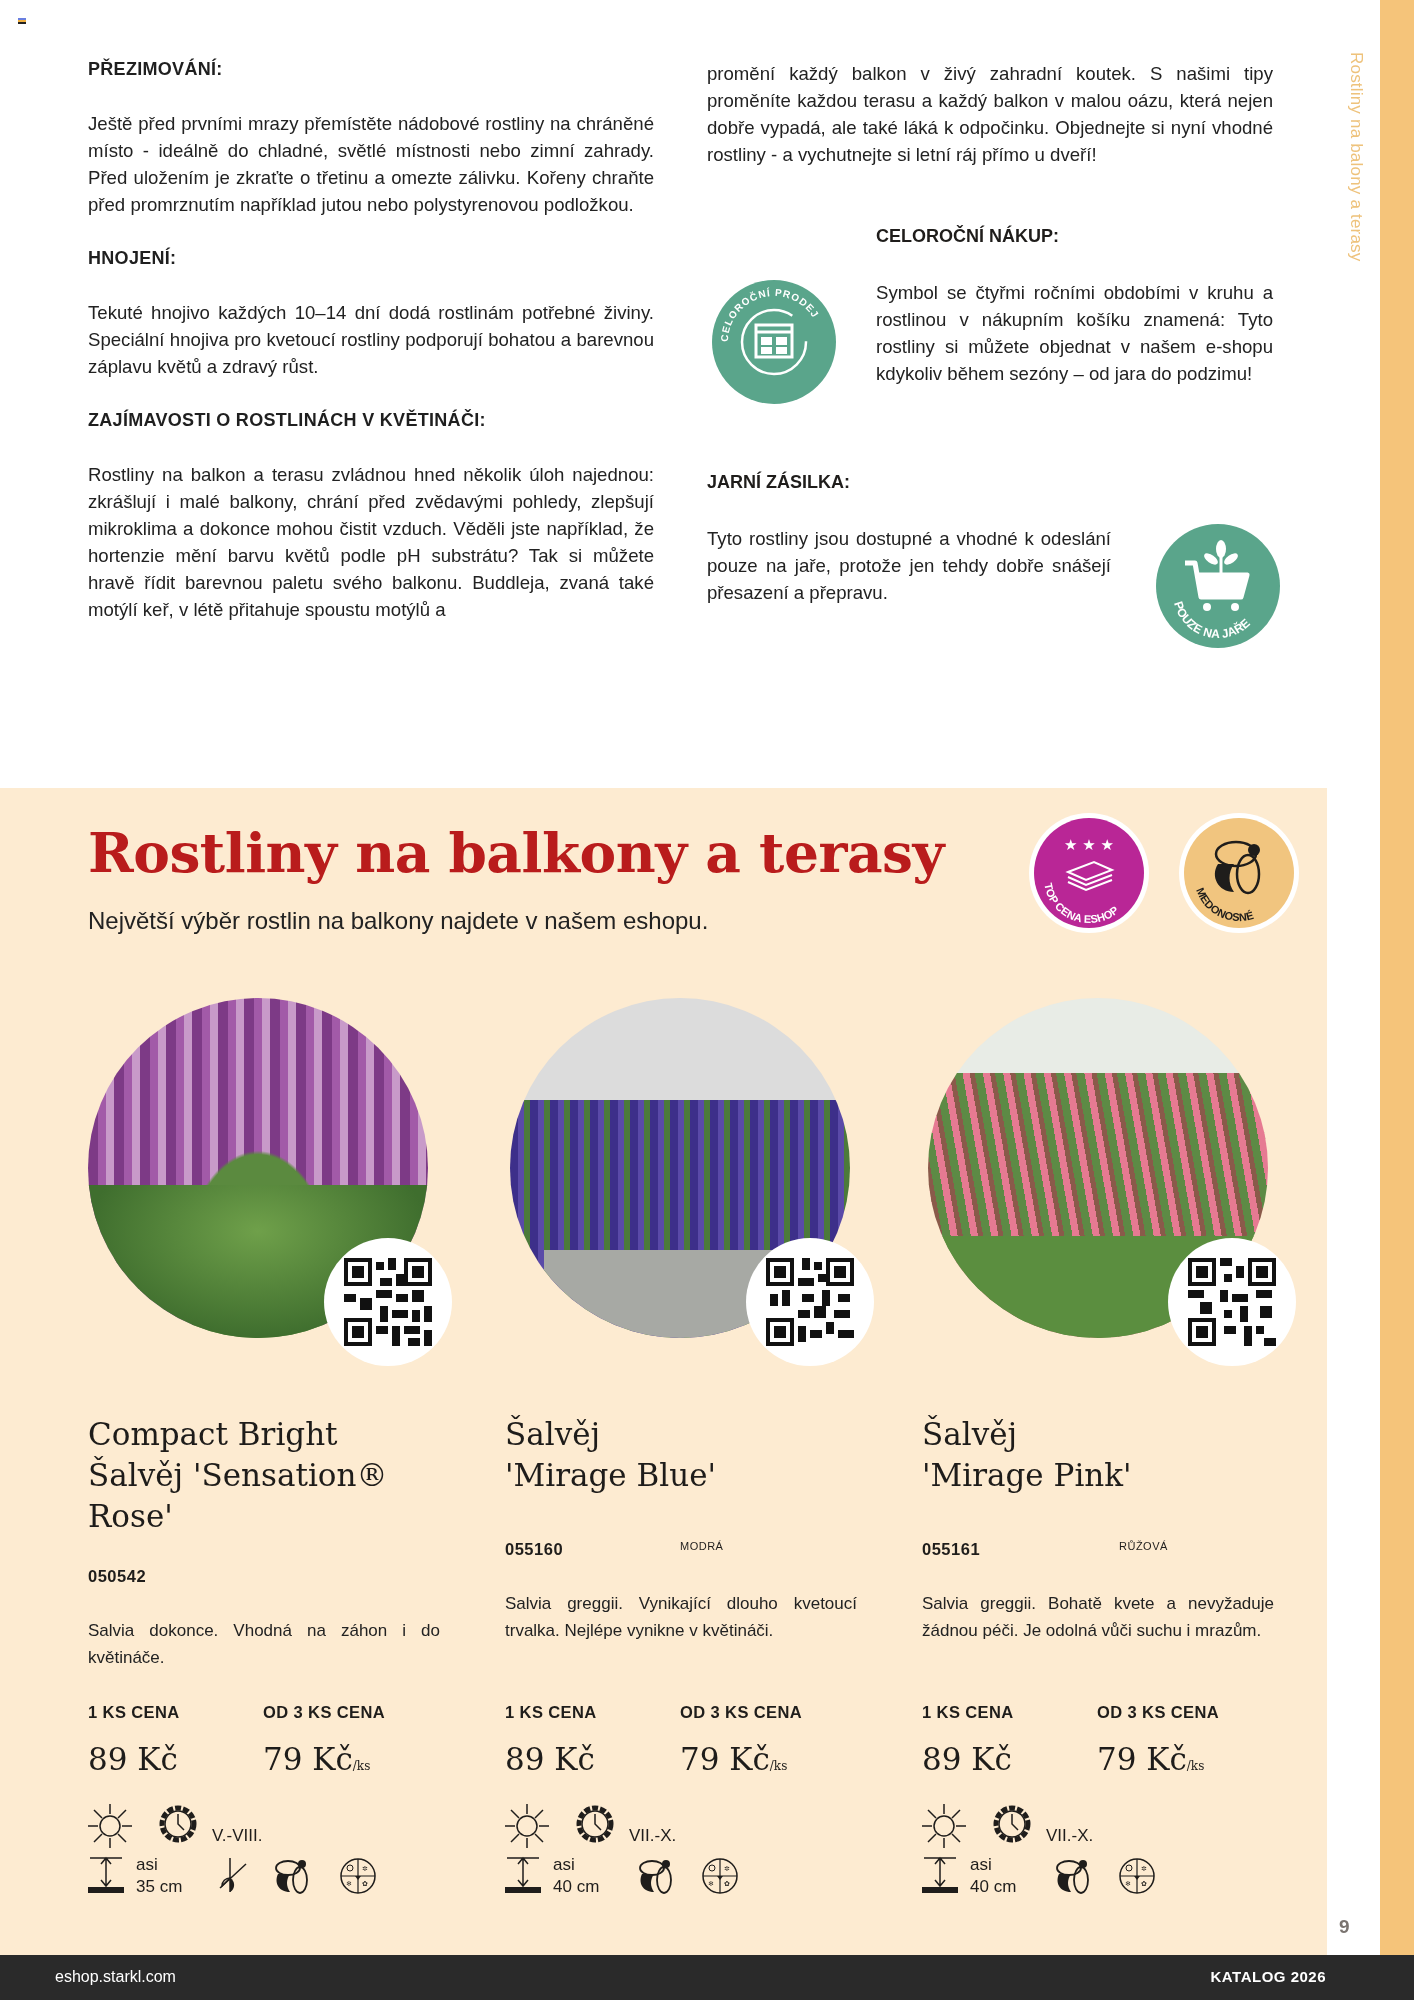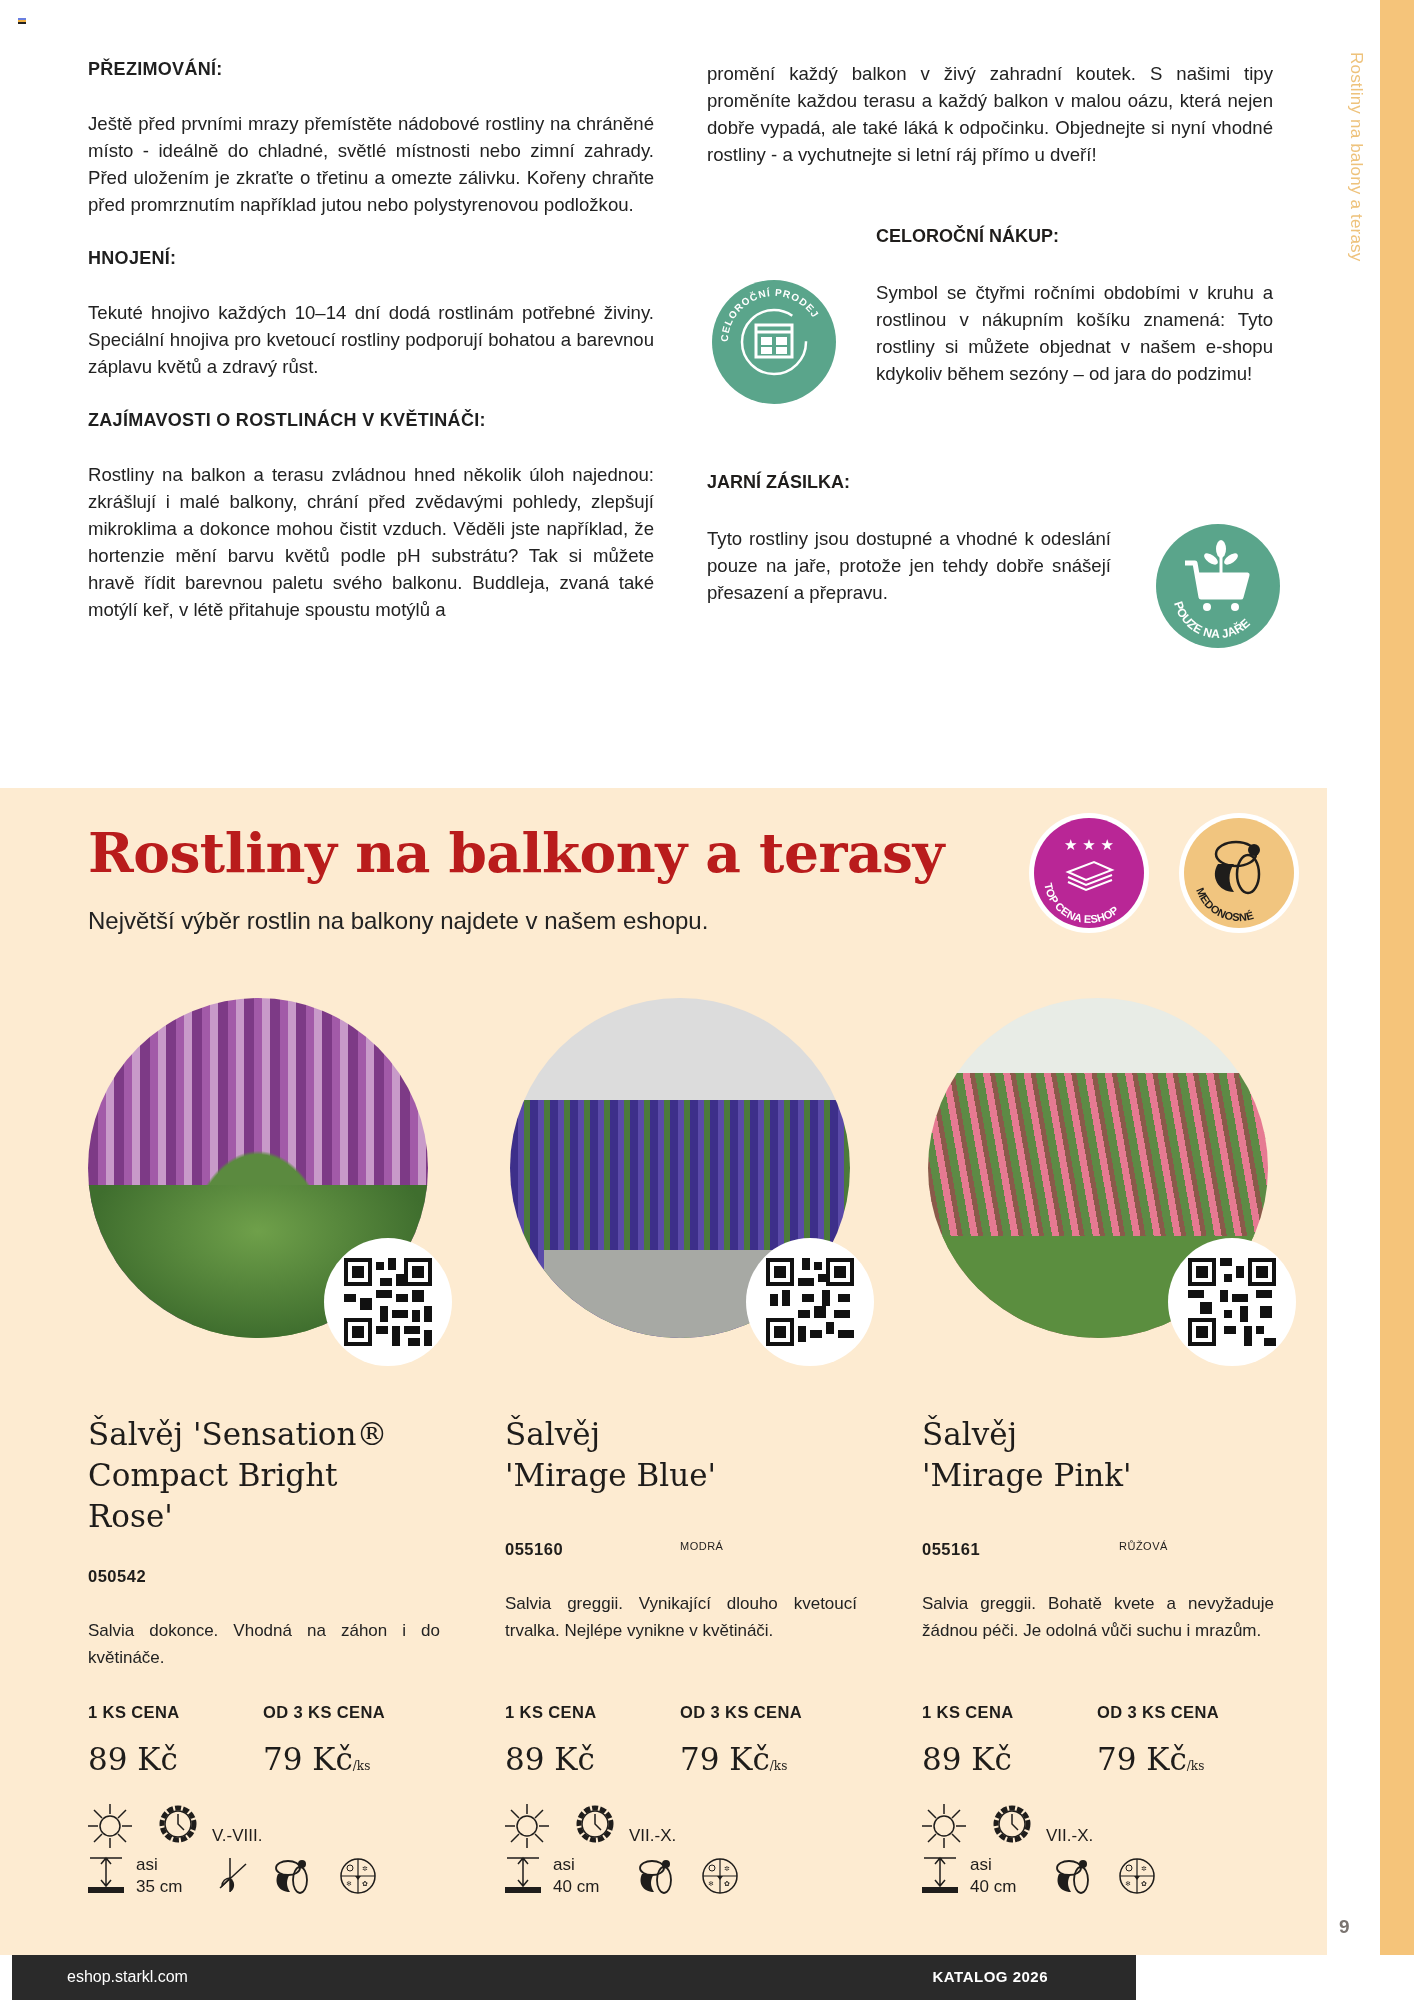--- a/index.html
+++ b/index.html
@@ -45,21 +45,21 @@
   .pcode { position: absolute; font-size: 16.5px; font-weight: bold; font-family: "Liberation Sans", sans-serif; letter-spacing: 0.5px; }
   .pcolor { position: absolute; font-size: 11px; font-family: "Liberation Sans", sans-serif; letter-spacing: 0.5px; }
   .pdesc { position: absolute; width: 352px; font-size: 17px; line-height: 27px; text-align: justify; font-family: "Liberation Sans", sans-serif; color: #222; }
   .plabel { position: absolute; font-size: 16.5px; font-weight: bold; font-family: "Liberation Sans", sans-serif; letter-spacing: 0.4px; }
   .pprice { position: absolute; font-family: "DejaVu Serif", "Liberation Serif", serif; font-size: 31px; color: #1e1c1a; }
   .pprice small { font-size: 12px; }
   .ico { position: absolute; }
   .bloom { position: absolute; font-size: 17px; font-family: "Liberation Sans", sans-serif; }
   .height-txt { position: absolute; font-size: 17px; line-height: 22px; font-family: "Liberation Sans", sans-serif; }
 
-  .footer { position: absolute; left: 12px; top: 1955px; width: 1124px; height: 45px; background: #2a2a2a; }
+  .footer { position: absolute; left: 0; top: 1955px; width: 1414px; height: 45px; background: #2a2a2a; }
   .footer-url { position: absolute; left: 55px; top: 13px; color: #fff; font-size: 16px; font-family: "Liberation Sans", sans-serif; }
   .footer-cat { position: absolute; right: 88px; top: 13px; color: #fff; font-size: 15px; font-weight: bold; font-family: "Liberation Sans", sans-serif; letter-spacing: 0.5px; }
 </style>
 </head>
 <body>
 
 <div class="corner-mark">
   <i style="background:#6a7fe0"></i>
     <i style="background:#f0b040"></i>
     <i style="background:#222"></i>
@@ -170,22 +170,22 @@
       <rect x="15" y="0" width="7" height="7" fill="#111"></rect>
       <rect x="16" y="1" width="5" height="5" fill="#fff"></rect>
       <rect x="17" y="2" width="3" height="3" fill="#111"></rect>
       <rect x="0" y="15" width="7" height="7" fill="#111"></rect>
       <rect x="1" y="16" width="5" height="5" fill="#fff"></rect>
       <rect x="2" y="17" width="3" height="3" fill="#111"></rect>
       <path d="M8 1h2v2h-2zM11 0h2v3h-2zM9 5h3v2h-3zM8 8h4v2h-4zM13 9h3v2h-3zM17 8h3v3h-3zM0 9h3v2h-3zM4 10h3v3h-3zM9 12h2v4h-2zM12 13h4v2h-4zM17 13h2v3h-2zM20 12h2v4h-2zM8 17h3v2h-3zM12 17h2v5h-2zM15 17h4v2h-4zM16 20h3v2h-3zM20 18h2v4h-2zM13 4h2v3h-2z" fill="#111"></path>
     </svg>
 </div>
 <div class="pname" style="left:88px;top:1414px;">
-  <div>Šalvěj 'Sensation®</div>
-    <div>Compact Bright</div>
+  <div>Compact Bright</div>
+    <div>Šalvěj 'Sensation®</div>
     <div>Rose'</div>
 </div>
 <p class="pcode" style="left:88px;top:1567px;">050542</p>
 <p class="pdesc" style="left:88px;top:1617px;">Salvia dokonce. Vhodná na záhon i do květináče.</p>
 <p class="plabel" style="left:88px;top:1703px;">1 KS CENA</p>
 <p class="plabel" style="left:263px;top:1703px;">OD 3 KS CENA</p>
 <p class="pprice" style="left:88px;top:1741px;">89 Kč</p>
 <p class="pprice" style="left:263px;top:1741px;"><span>79 Kč</span><small>/ks</small></p>
 
 <div class="photo" style="left:510px;top:998px;background:linear-gradient(#dcdcdc 0 30%, transparent 30%), repeating-linear-gradient(90deg, #3d2f8a 0 8px, #5a4aa8 8px 14px, #4c7a3a 14px 20px);">

